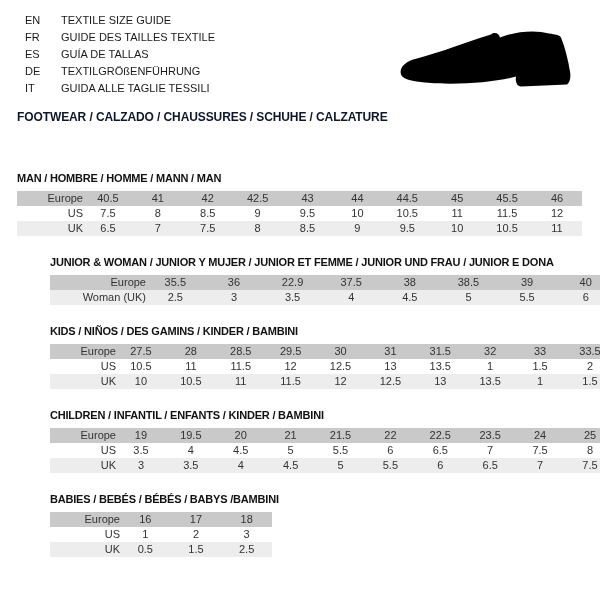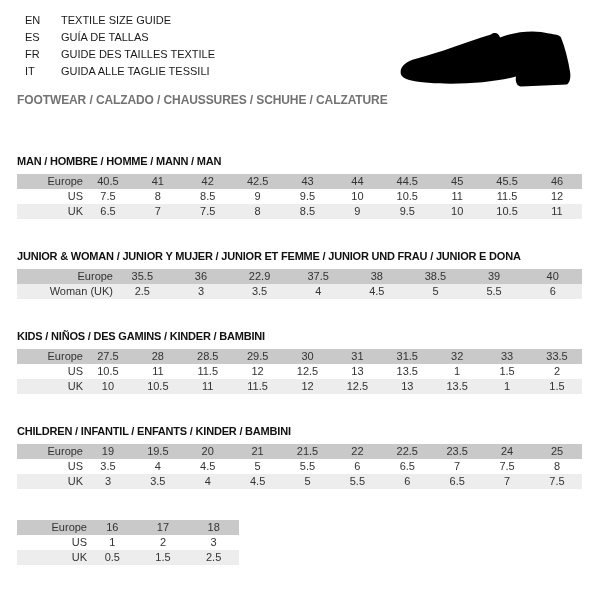--- a/index.html
+++ b/index.html
@@ -9,28 +9,28 @@
     font-family: "Liberation Sans", sans-serif;
     color: #333;
     position: relative;
   }
   
   .lang-block { margin: 12px 0 0 25px; }
   .lang-row { line-height: 17px; font-size: 11px; font-weight: normal; color: #1a1a1a; white-space: nowrap; }
   .lang-code { display: inline-block; width: 36px; }
   .category-line {
     margin: 13px 0 0 17px;
-    font-size: 12px; font-weight: bold; color: #737373;
+    font-size: 12px; font-weight: bold; color: #0f172a;
     letter-spacing: -0.1px; white-space: nowrap;
   }
   
   .shoe-icon { position: absolute; left: 395px; top: 28px; width: 185px; height: 68px; }
   
   #sections { margin-top: 48px; }
-  .size-section + .size-section { margin-top: 31px; }
+  .size-section + .size-section { margin-top: 20px; padding-left: 33px; }
   .section-title {
     margin: 0 0 7px 17px;
     font-size: 11px; font-weight: bold; color: #111;
     letter-spacing: -0.2px; white-space: nowrap;
   }
   table.size-table {
     border-collapse: collapse; table-layout: fixed;
     margin-left: 17px; width: 565px;
     font-size: 11px; color: #333;
   }
@@ -43,22 +43,23 @@
   table.size-table.narrow { width: 222px; }
   table.size-table.narrow td:first-child { width: 62px; }
   tr.hdr  { background: var(--header-row-bg, #c9c9c9); }
   tr.alt  { background: var(--alt-row-bg, #ededed); }
 </style>
 </head>
 <body>
 
 <div class="lang-block">
     <div class="lang-row"><span class="lang-code">EN</span><span class="lang-label">TEXTILE SIZE GUIDE</span></div>
+    <div class="lang-row"><span class="lang-code">FR</span><span class="lang-label">GUIDE DES TAILLES TEXTILE</span></div>
     <div class="lang-row"><span class="lang-code">ES</span><span class="lang-label">GUÍA DE TALLAS</span></div>
-    <div class="lang-row"><span class="lang-code">FR</span><span class="lang-label">GUIDE DES TAILLES TEXTILE</span></div>
+    <div class="lang-row"><span class="lang-code">DE</span><span class="lang-label">TEXTILGRÖßENFÜHRUNG</span></div>
     <div class="lang-row"><span class="lang-code">IT</span><span class="lang-label">GUIDA ALLE TAGLIE TESSILI</span></div>
   </div>
 
 <svg class="shoe-icon" viewBox="0 0 185 65" xmlns="http://www.w3.org/2000/svg" aria-hidden="true">
   <path fill="#000" d="M 6 45
        C 4 38, 10 32, 22 29
        C 45 23, 70 13, 96 5
        C 100 2, 104 4, 105 8
        C 120 2, 140 0, 154 4
        C 160 5, 164 5, 166 8
@@ -234,20 +235,21 @@
             <td class="size-cell">5.5</td>
             <td class="size-cell">6</td>
             <td class="size-cell">6.5</td>
             <td class="size-cell">7</td>
             <td class="size-cell">7.5</td>
           </tr>
         </tbody>
       </table>
     </section>
     <section class="size-section">
+      <div class="section-title">BABIES / BEBÉS / BÉBÉS / BABYS /BAMBINI</div>
       <table class="size-table narrow">
         <tbody>
           <tr class="hdr">
             <td class="row-label">Europe</td>
             <td class="size-cell">16</td>
             <td class="size-cell">17</td>
             <td class="size-cell">18</td>
           </tr>
           <tr>
             <td class="row-label">US</td>

